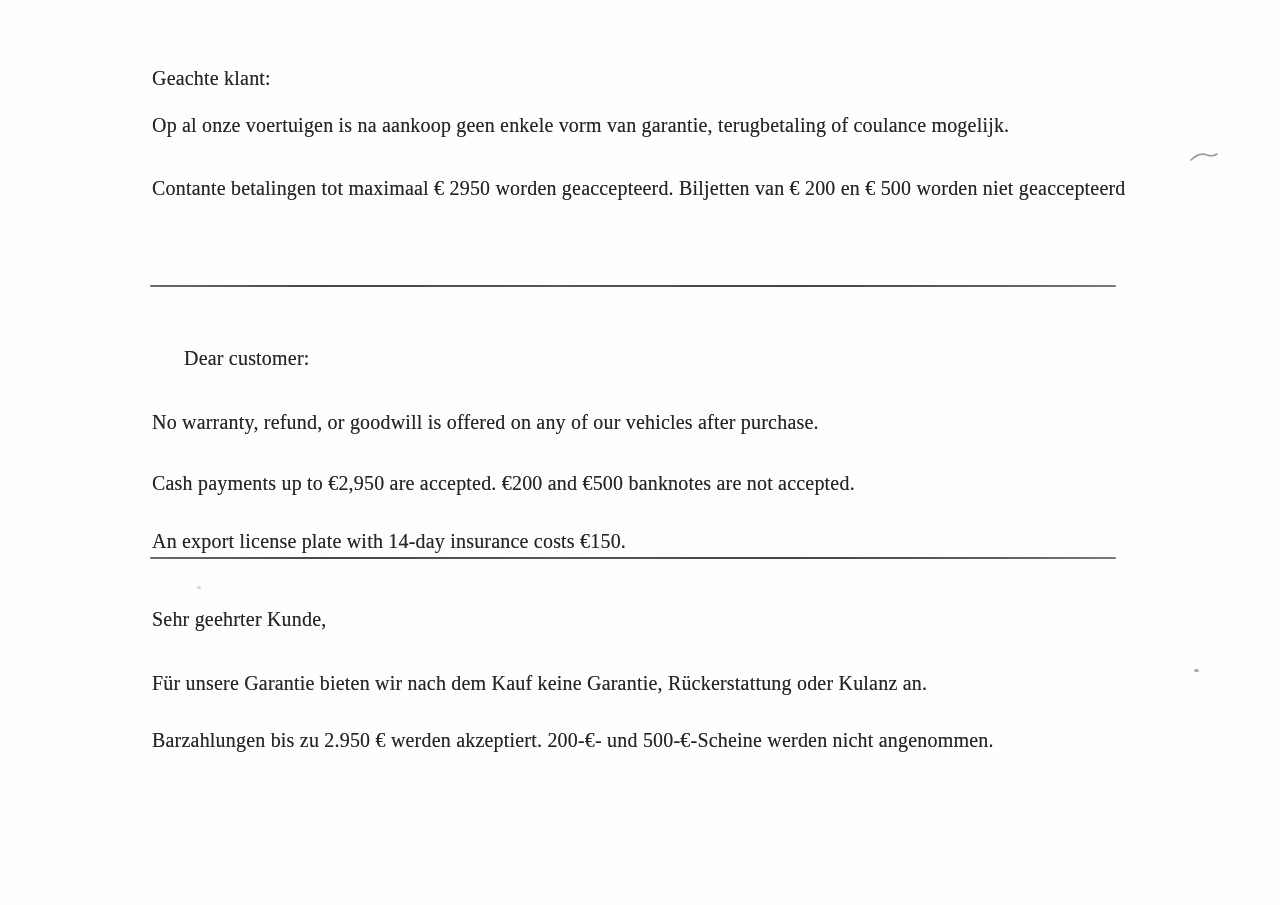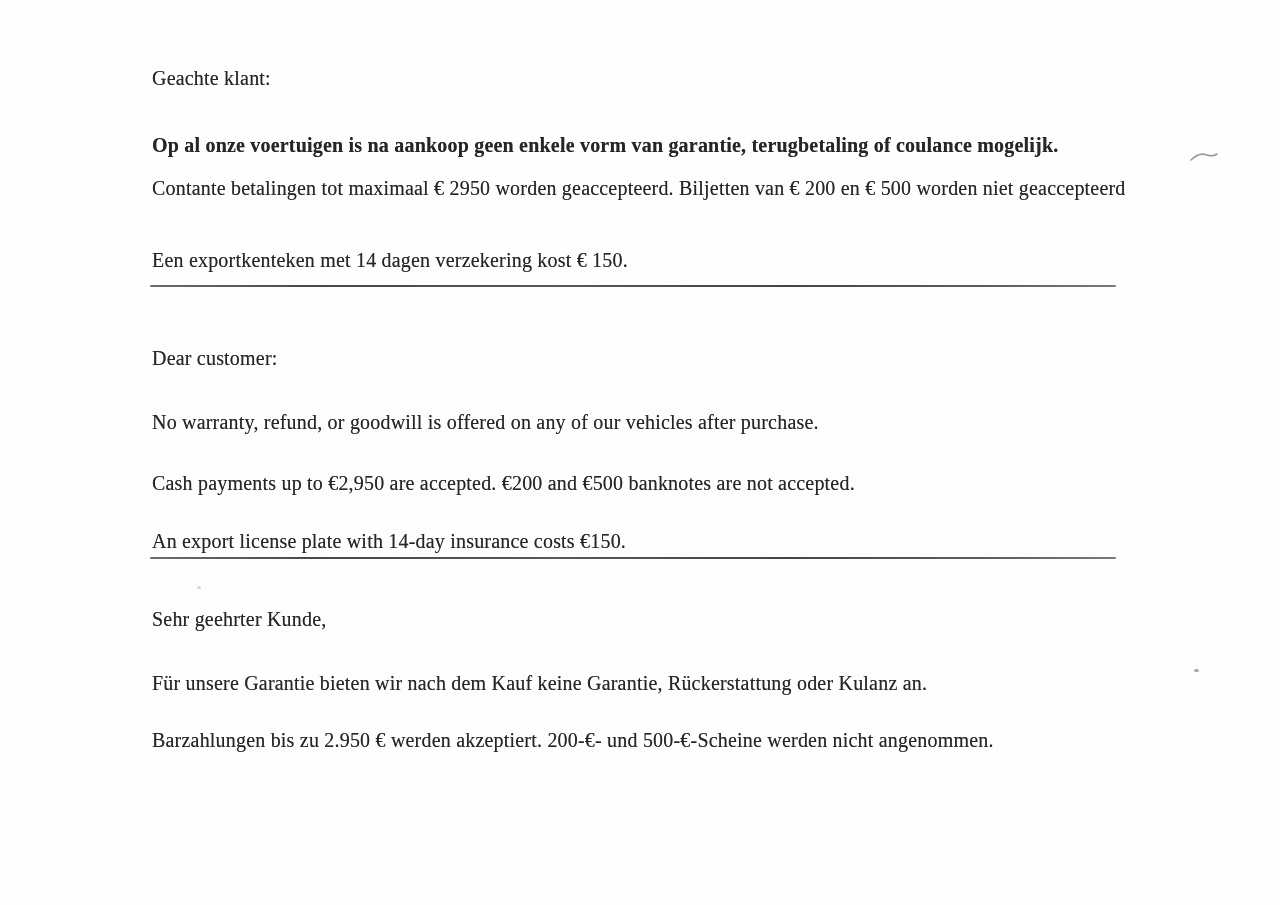--- a/index.html
+++ b/index.html
@@ -62,43 +62,42 @@
     left: 197px;
     top: 586px;
     width: 4px;
     height: 3px;
     border-radius: 50%;
     background: #c9c9c9;
     opacity: 0.8;
   }
   
   #nl-greeting { top: 46px; }
-  #nl-line-0   { top: 113px; font-weight: bold; }
+  #nl-line-0   { top: 93px; }
   #nl-line-1   { top: 164px; margin-top: 12px; }
   #nl-line-2   { top: 228px; }
   #divider-1   { top: 285px; }
-  #en-greeting { top: 326px; }
+  #en-greeting { top: 326px; margin-left: 32px; }
   #en-line-0   { top: 390px; }
   #en-line-1   { top: 451px; }
   #en-line-2   { top: 509px; }
   #divider-2   { top: 557px; }
   #de-greeting { top: 595px; margin-top: 12px; }
   #de-line-0   { top: 651px; }
   #de-line-1   { top: 708px; }
   #de-line-2   { top: 765px; }
 </style>
 </head>
 <body>
 
 <div class="page">
 
   <p class="line" id="nl-greeting">Geachte klant:</p>
   <p class="line" id="nl-line-0">Op al onze voertuigen is na aankoop geen enkele vorm van garantie, terugbetaling of coulance mogelijk.</p>
   <p class="line" id="nl-line-1">Contante betalingen tot maximaal € 2950 worden geaccepteerd. Biljetten van € 200 en € 500 worden niet geaccepteerd</p>
-  <p class="line" id="nl-line-2">Een exportkenteken met 14 dagen verzekering kost € 150.</p>
 
   <div class="divider" id="divider-1"></div>
 
   <p class="line" id="en-greeting">Dear customer:</p>
   <p class="line" id="en-line-0">No warranty, refund, or goodwill is offered on any of our vehicles after purchase.</p>
   <p class="line" id="en-line-1">Cash payments up to €2,950 are accepted. €200 and €500 banknotes are not accepted.</p>
   <p class="line" id="en-line-2">An export license plate with 14-day insurance costs €150.</p>
 
   <div class="divider" id="divider-2"></div>
 

